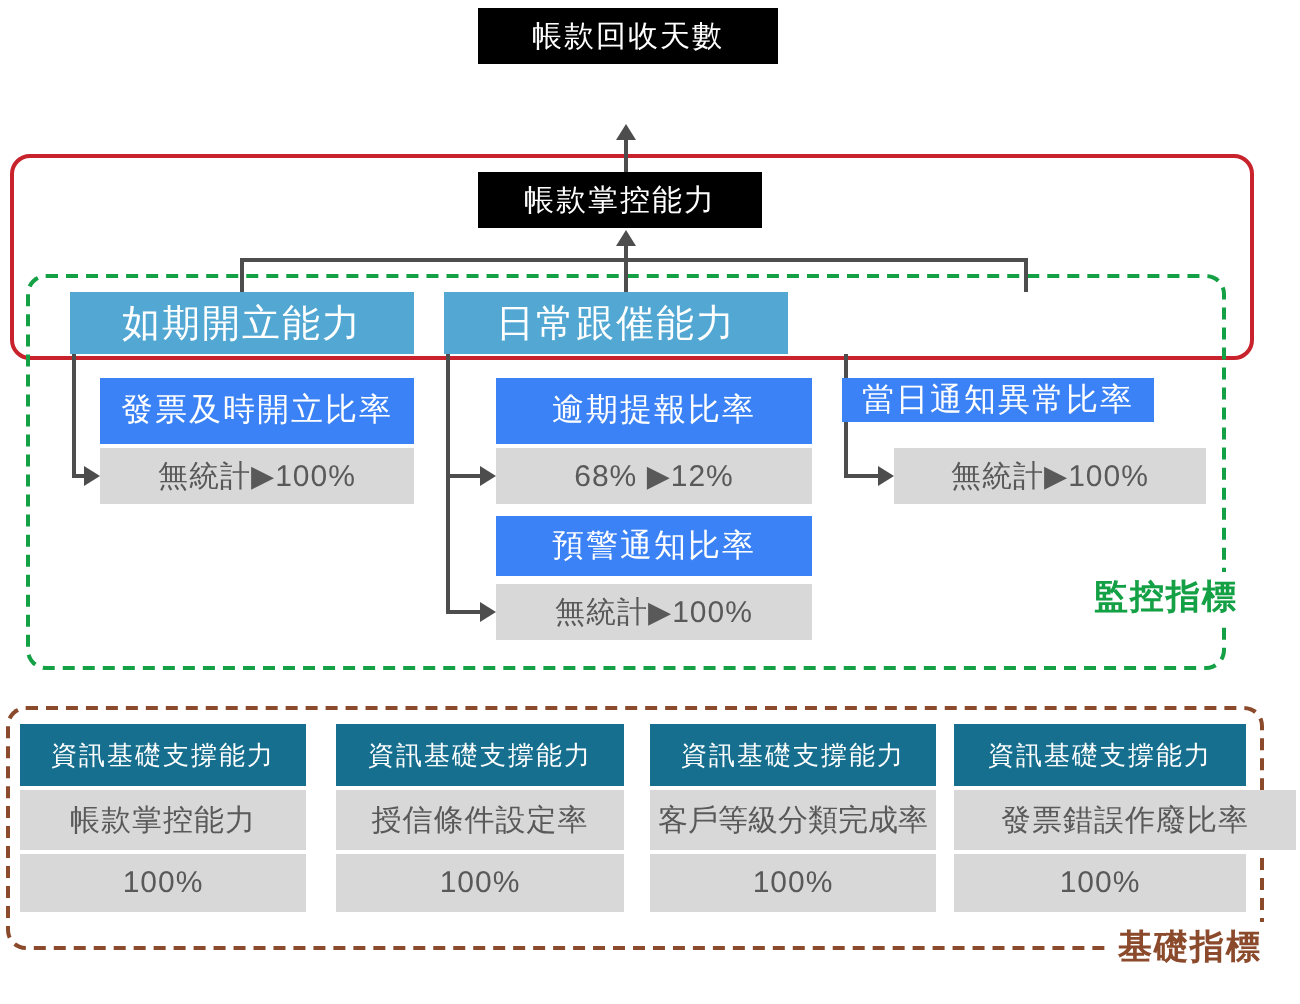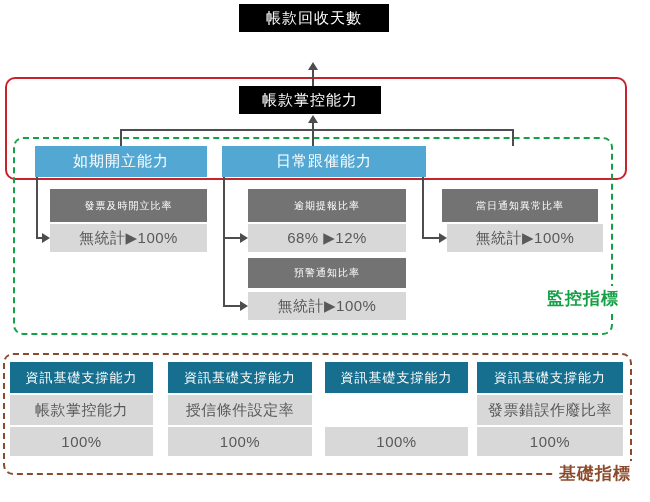--- a/index.html
+++ b/index.html
@@ -6,22 +6,22 @@
   .stage {
     position:relative; width:650px; height:502px; background:#ffffff;
     font-family:"Liberation Sans","DejaVu Sans",sans-serif; overflow:hidden;
   }
   .box {
     position:absolute; display:flex; align-items:center; justify-content:center;
     text-align:center; letter-spacing:1px; box-sizing:border-box; white-space:nowrap;
   }
   .teal     { background:#000000; color:#fff; font-size:15px; }
   .tealdark { background:#166f8e; color:#fff; font-size:13px; }
-  .blue     { background:#52a8d3; color:#fff; font-size:15px; }
-  .mint     { background:#737373; color:#fff; font-size:10px; }
+  .blue     { background:#52a8d3; color:#fff; font-size:19px; }
+  .mint     { background:#3b82f6; color:#fff; font-size:16px; }
   .gray     { background:#d8d8d8; color:#595959; font-size:15px; letter-spacing:0.5px; }
   .frame { position:absolute; border-radius:10px; box-sizing:border-box; }
   .frame.red   { border:2px solid #c8232c; }
   .frame.green { border:2px dashed #14a045; }
   .frame.brown { border:2px dashed #8b4a2b; }
   .frame-label {
     position:absolute; background:#ffffff; font-weight:bold; font-size:17px;
     letter-spacing:1px; padding:1px 4px; white-space:nowrap; z-index:5;
   }
   .frame-label.red   { color:#c8232c; }
@@ -60,45 +60,46 @@
   <div class="line" style="left:120px; top:129px; width:2px; height:17px;"></div>
   <div class="line" style="left:512px; top:129px; width:2px; height:17px;"></div>
 
   <div class="box blue z3" style="left:35px; top:146px; width:172px; height:31px;">如期開立能力</div>
   <div class="box mint z3" style="left:50px; top:189px; width:157px; height:33px;">發票及時開立比率</div>
   <div class="box gray z3" style="left:50px; top:224px; width:157px; height:28px;">無統計▶100%</div>
   <div class="line" style="left:36px; top:177px; width:2px; height:62px;"></div>
   <div class="line" style="left:36px; top:237px; width:7px; height:2px;"></div>
   <span class="arr right" style="left:42px; top:233px;"></span>
 
-  <div class="box blue z3" style="left:222px; top:146px; width:204px; height:31px;">日常跟催能力</div>
+  <div class="box blue z3" style="left:222px; top:146px; width:172px; height:31px;">日常跟催能力</div>
   <div class="box mint z3" style="left:248px; top:189px; width:158px; height:33px;">逾期提報比率</div>
   <div class="box gray z3" style="left:248px; top:224px; width:158px; height:28px;">68% ▶12%</div>
   <div class="box mint z3" style="left:248px; top:258px; width:158px; height:30px;">預警通知比率</div>
   <div class="box gray z3" style="left:248px; top:292px; width:158px; height:28px;">無統計▶100%</div>
   <div class="line" style="left:223px; top:177px; width:2px; height:130px;"></div>
   <div class="line" style="left:223px; top:237px; width:18px; height:2px;"></div>
   <span class="arr right" style="left:240px; top:233px;"></span>
   <div class="line" style="left:223px; top:305px; width:18px; height:2px;"></div>
   <span class="arr right" style="left:240px; top:301px;"></span>
 
-  <div class="box mint z3" style="left:442px; top:189px; width:156px; height:33px;text-align:center;">當日通知異常比率</div>
+  <div class="box mint z3" style="left:421px; top:189px; width:156px; height:22px;text-align:center;">當日通知異常比率</div>
   <div class="box gray z3" style="left:447px; top:224px; width:156px; height:28px;">無統計▶100%</div>
   <div class="line" style="left:422px; top:177px; width:2px; height:62px;"></div>
   <div class="line" style="left:422px; top:237px; width:18px; height:2px;"></div>
   <span class="arr right" style="left:439px; top:233px;"></span>
 
   <div class="box tealdark z3" style="left:10px; top:362px; width:143px; height:31px;">資訊基礎支撐能力</div>
   <div class="box gray z3" style="left:10px; top:395px; width:143px; height:30px;">帳款掌控能力</div>
   <div class="box gray z3" style="left:10px; top:427px; width:143px; height:29px;">100%</div>
 
   <div class="box tealdark z3" style="left:168px; top:362px; width:144px; height:31px;">資訊基礎支撐能力</div>
   <div class="box gray z3" style="left:168px; top:395px; width:144px; height:30px;">授信條件設定率</div>
   <div class="box gray z3" style="left:168px; top:427px; width:144px; height:29px;">100%</div>
 
   <div class="box tealdark z3" style="left:325px; top:362px; width:143px; height:31px;">資訊基礎支撐能力</div>
+  <div class="box gray z3" style="left:325px; top:395px; width:143px; height:30px; letter-spacing:0;">客戶等級分類完成率</div>
   <div class="box gray z3" style="left:325px; top:427px; width:143px; height:29px;">100%</div>
 
   <div class="box tealdark z3" style="left:477px; top:362px; width:146px; height:31px;">資訊基礎支撐能力</div>
-  <div class="box gray z3" style="left:477px; top:395px; width:146px; height:30px;">發票錯誤作廢比率</div>
+  <div class="box gray z3" style="left:477px; top:395px; width:171px; height:30px;">發票錯誤作廢比率</div>
   <div class="box gray z3" style="left:477px; top:427px; width:146px; height:29px;">100%</div>
 
 </div>
 
 </body></html>

